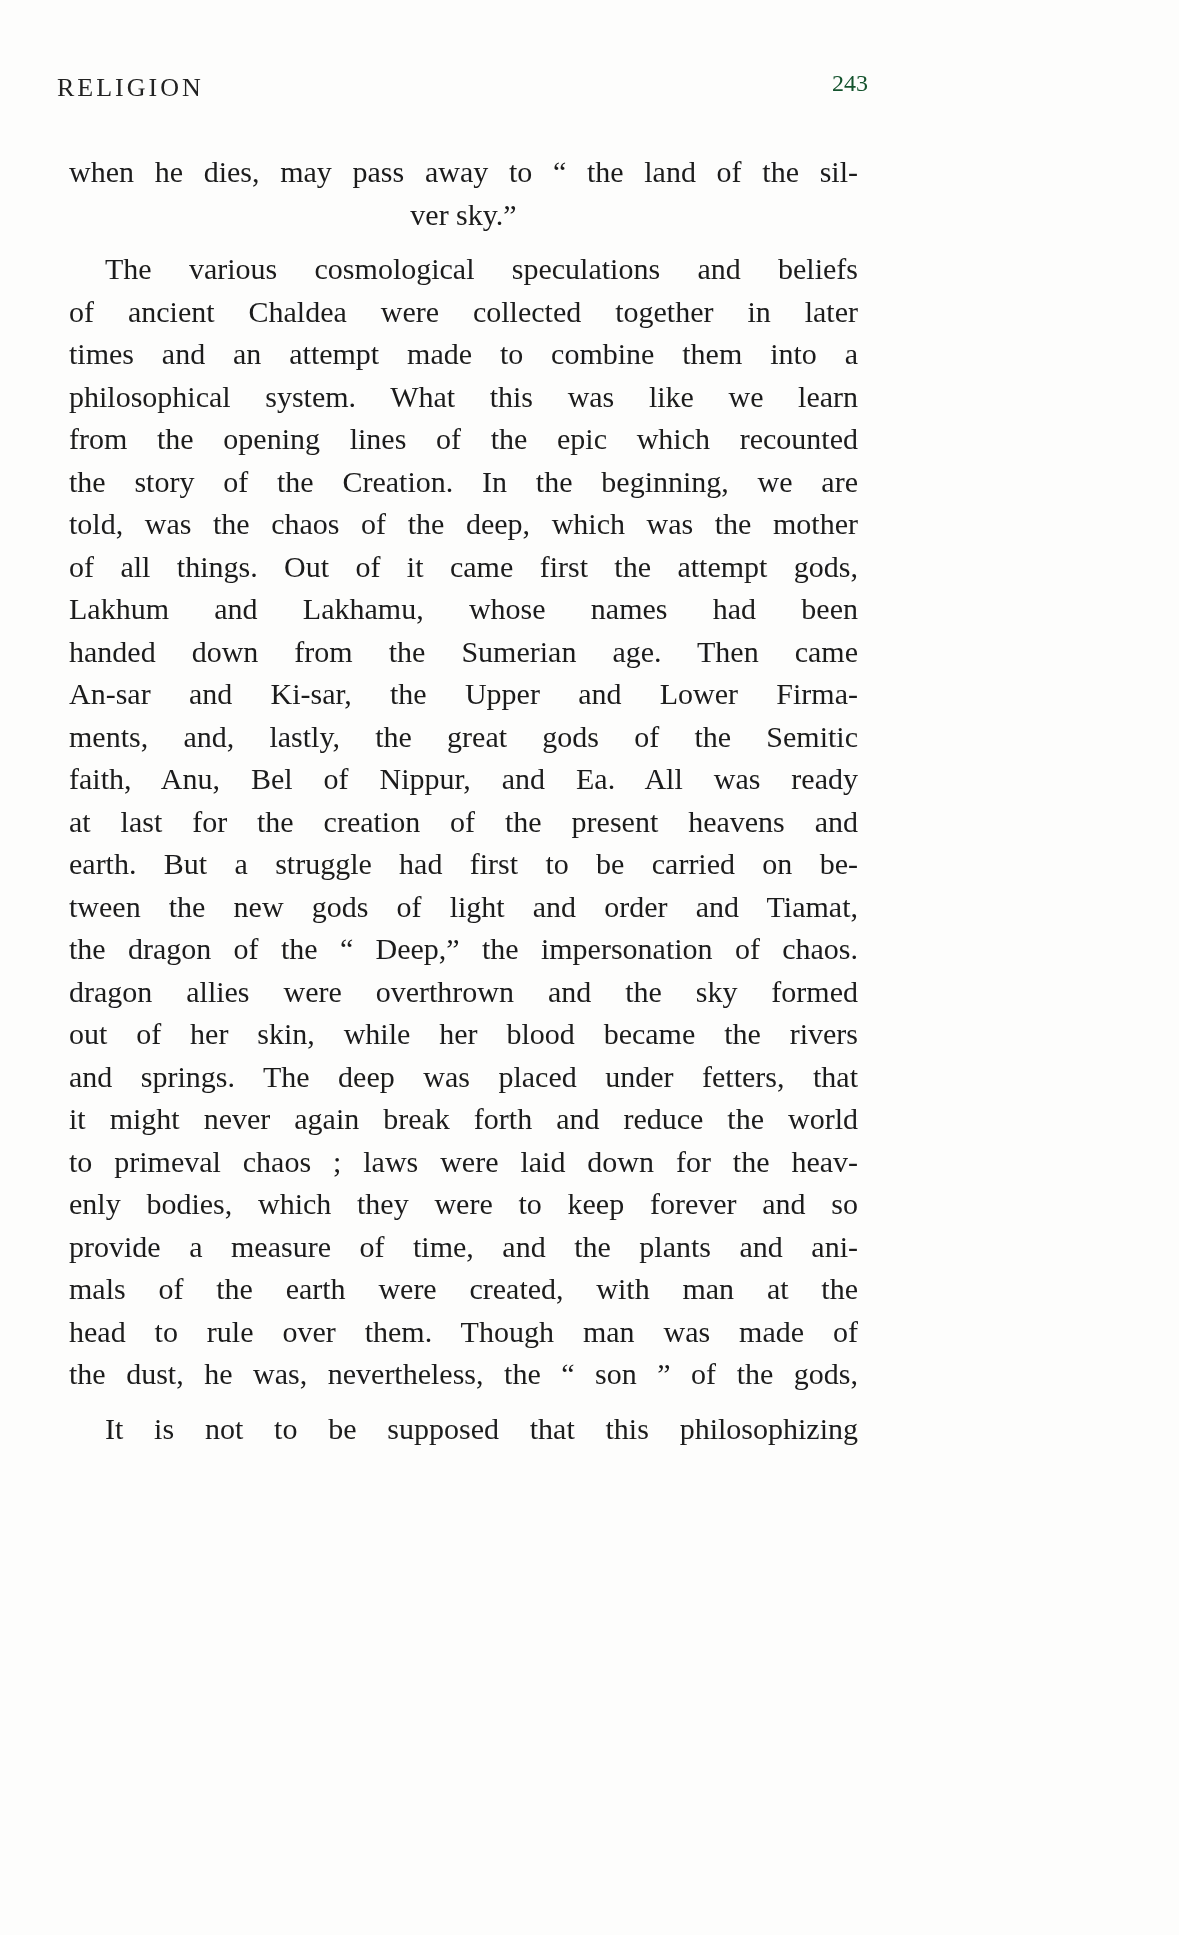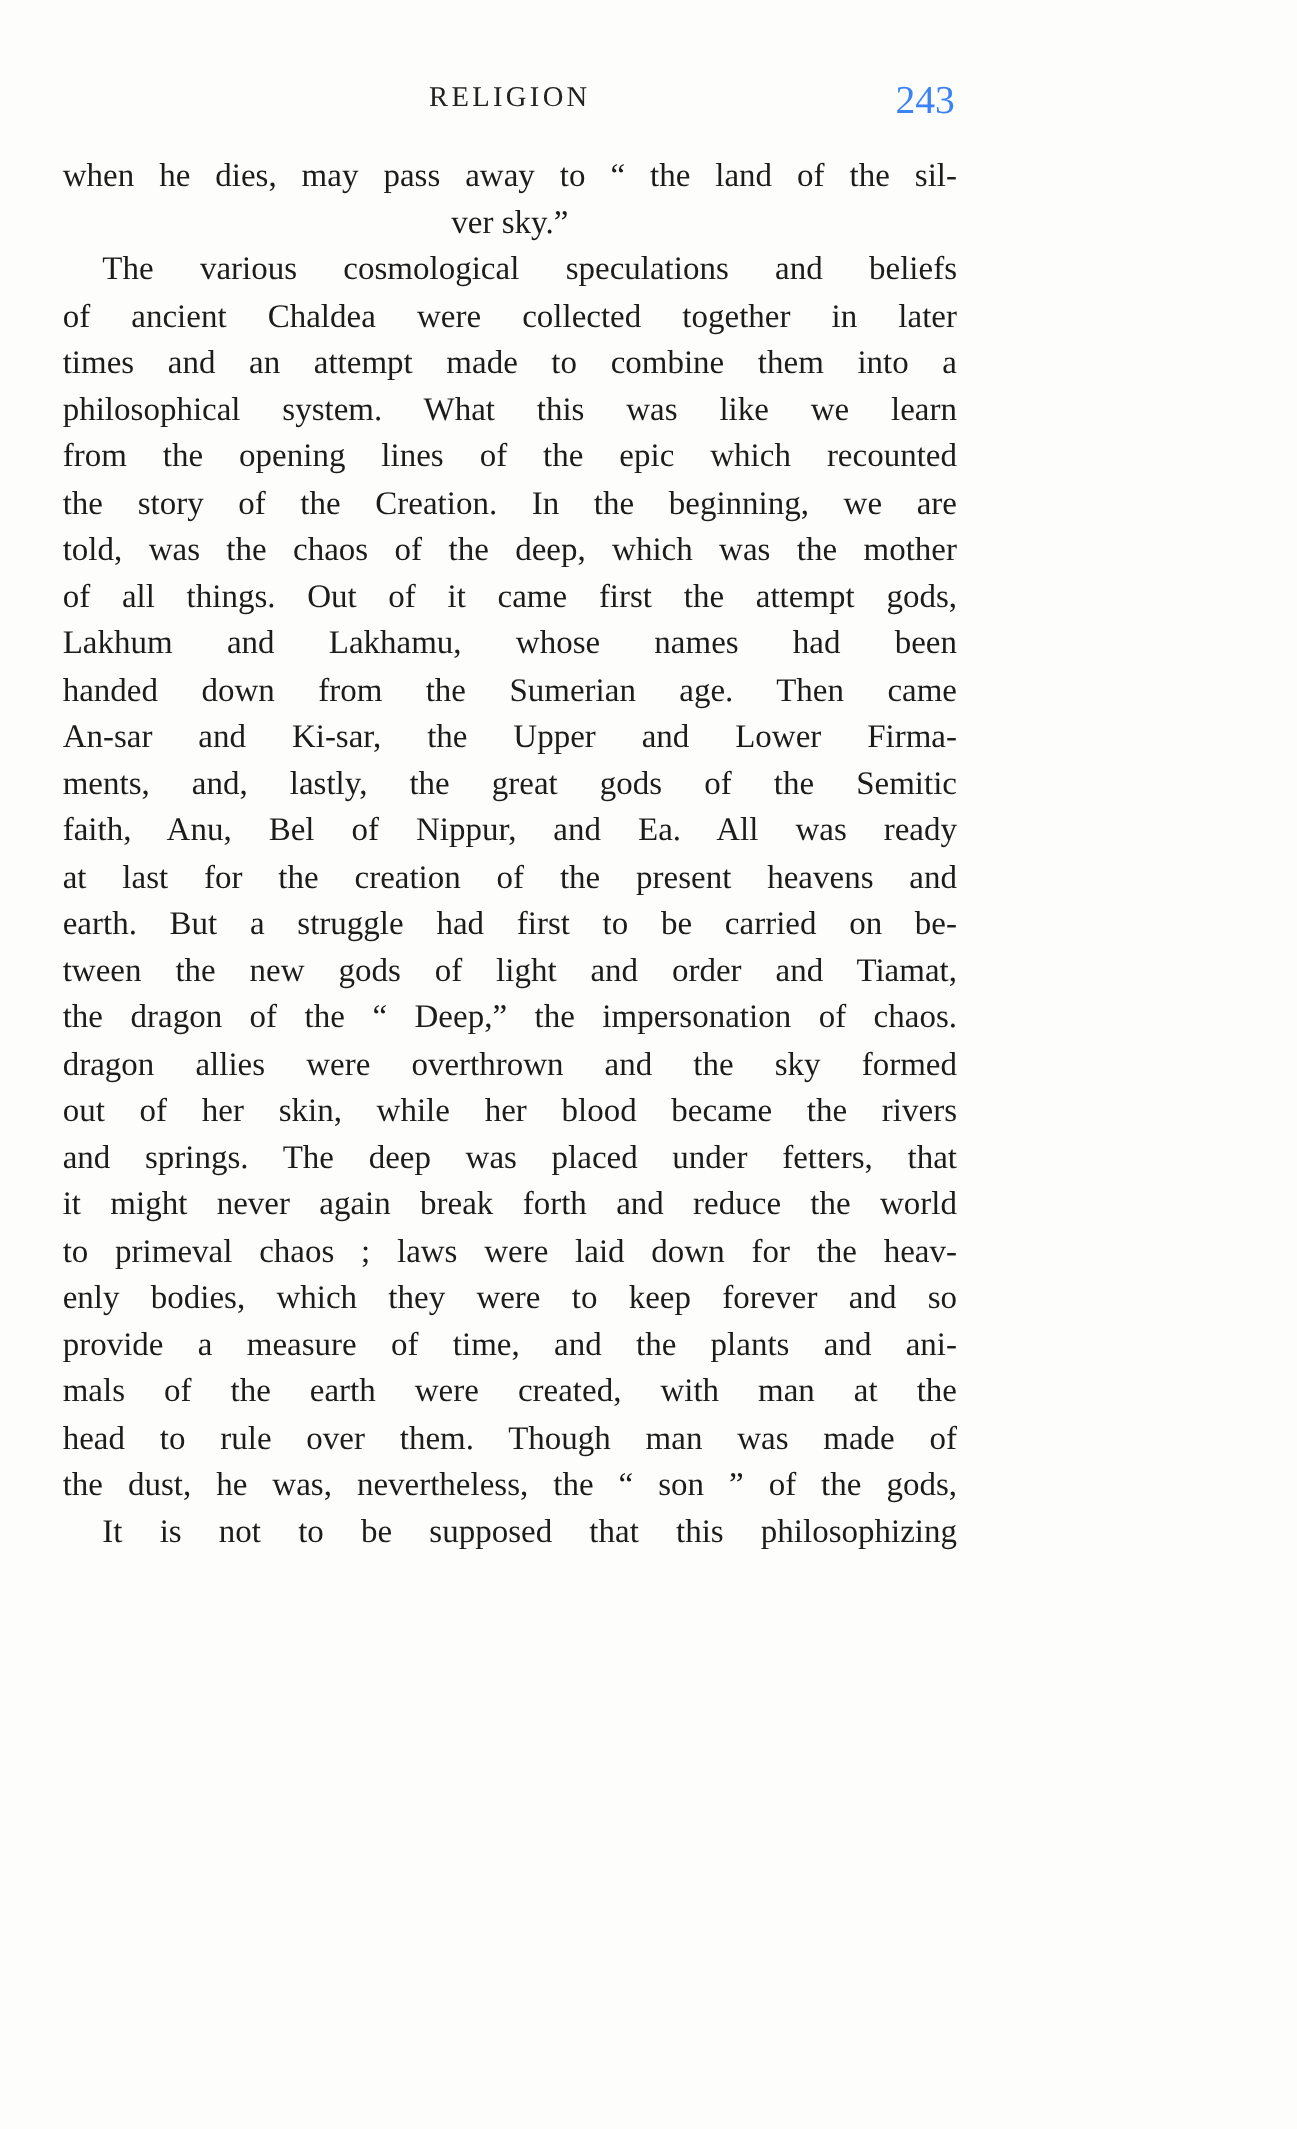--- a/index.html
+++ b/index.html
@@ -23,41 +23,40 @@
     top: 70px;
     left: 57px;
     width: 813px;
     height: 40px;
   }
   .head-title {
     position: absolute;
     left: 0;
     right: 0;
     top: 3px;
-    text-align: center;
     font-size: 26px;
     letter-spacing: 3px;
     color: #222;
   }
   .page-num {
     position: absolute;
     right: 2px;
     top: 0;
-    font-size: 36px;
-    color: #3b82f6;
+    font-size: 24px;
+    color: #14532d;
   }
   .body-text {
     position: absolute;
     top: 139px;
     left: 57px;
     width: 813px;
     font-size: 30px;
     line-height: 42.5px;
   }
-  .para { margin: 0; font-family: Liberation Serif, serif; }
+  .para { margin: 12px; font-family: Liberation Serif, serif; }
   .line {
     text-align: center;
     white-space: normal;
   }
   .line.just {
     text-align: justify;
     text-align-last: justify;
   }
   .para.indent .line:first-child {
     text-indent: 36px;

